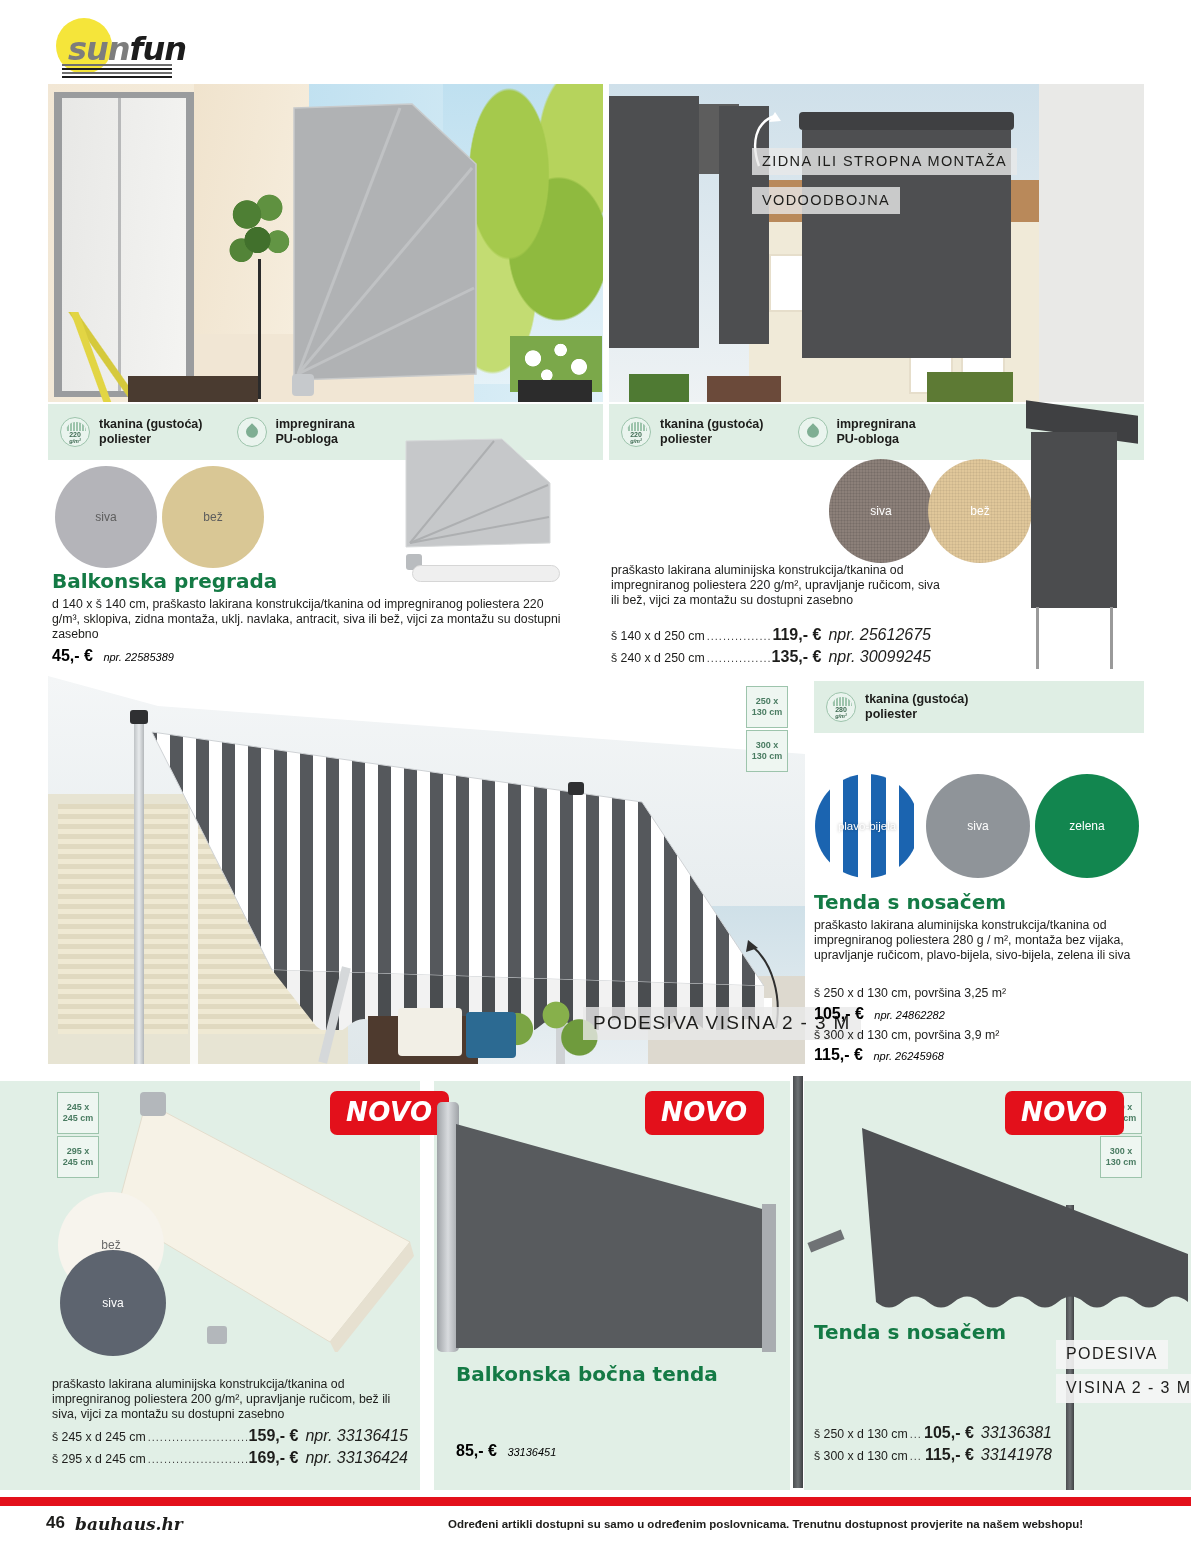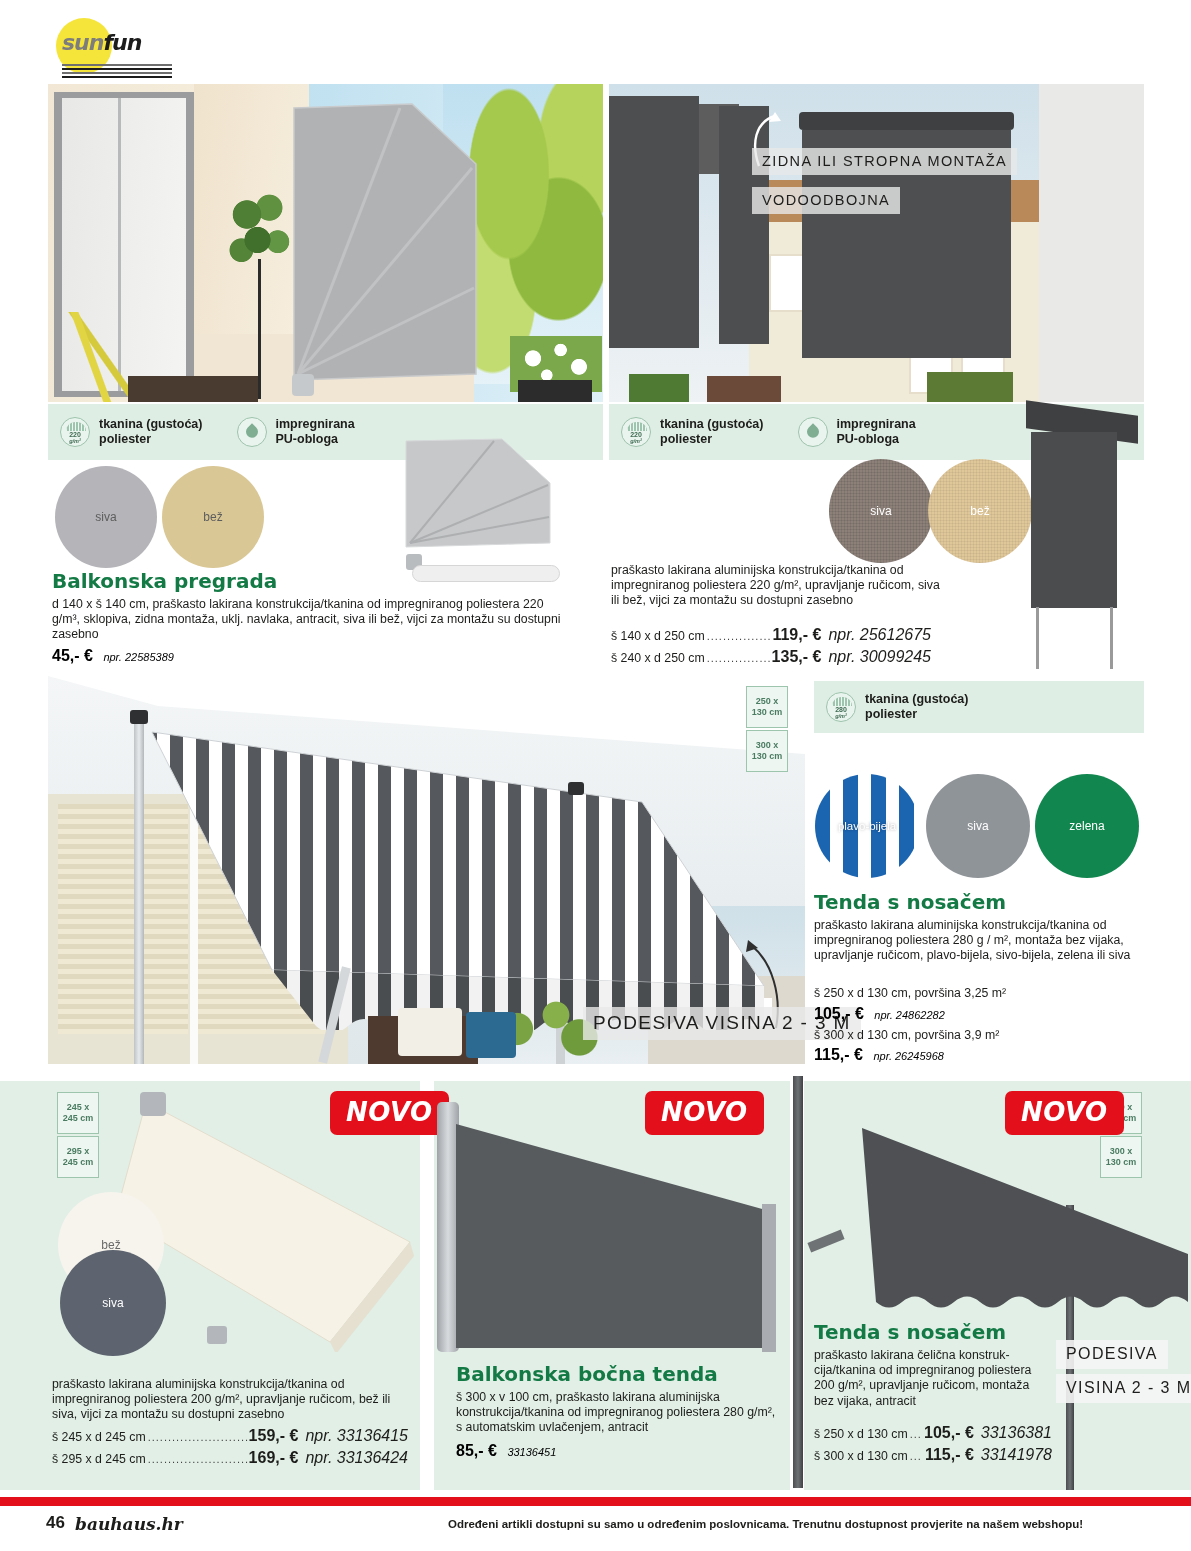--- a/index.html
+++ b/index.html
@@ -8,21 +8,21 @@
     background: #ffffff;
     font-family: "Liberation Sans", sans-serif;
     overflow: hidden;
   }
   .page { position: relative; width: 1191px; height: 1551px; background:#fff; }
 
   
   .logo { position:absolute; left:48px; top:14px; width:160px; height:62px; }
   .logo .sun { position:absolute; left:8px; top:4px; width:56px; height:56px;
                border-radius:50%; background:#f5e53a; }
-  .logo .word { position:absolute; left:14px; top:16px; font-size:22px;
+  .logo .word { position:absolute; left:20px; top:16px; font-size:32px;
                 font-weight:bold; font-style:italic; letter-spacing:-1px;
                 font-family:"DejaVu Sans", sans-serif; }
   .logo .word .s1 { color:#7d7d7d; }
   .logo .word .s2 { color:#1c1c1c; }
   .logo .bars { position:absolute; left:14px; top:50px; width:110px; height:16px; }
   .logo .bars i { display:block; height:2px; margin-bottom:2px; background:#6f6f6f; }
   .logo .bars i:nth-child(2){ background:#1c1c1c; }
   .logo .bars i:nth-child(3){ background:#6f6f6f; }
   .logo .bars i:nth-child(4){ background:#1c1c1c; }
   .panel-mint2 { background:#e1efe6; }
@@ -428,21 +428,20 @@
   <div style="position:absolute;left:437px;top:1102px;width:22px;height:250px;border-radius:5px;
               background:linear-gradient(90deg,#9fa3a7,#d8dbde,#9fa3a7);"></div>
   <svg style="position:absolute;left:456px;top:1118px;" width="320" height="234" viewBox="0 0 320 234">
     <polygon points="0,6 310,92 310,230 0,230" fill="#585b5e"></polygon>
   </svg>
   <div style="position:absolute;left:762px;top:1204px;width:14px;height:148px;background:#a9adb1;"></div>
 
   <div class="novo" style="left:645px; top:1091px;">NOVO</div>
 
   <div class="h-green" style="position:absolute; left:456px; top:1362px; width:330px;">Balkonska bočna tenda</div>
-  <div class="desc" style="position:absolute; left:456px; top:1390px; width:320px;">š 300 x v 100 cm, praškasto lakirana aluminijska konstrukcija/tkanina od impregniranog poliestera 280 g/m², s automatskim uvlačenjem, antracit</div>
   <div class="bigprice" style="position:absolute; left:456px; top:1442px;">
     <span>85,- €</span>
     <span class="art">33136451</span>
   </div>
 
   <div style="position:absolute;left:793px;top:1076px;width:10px;height:412px;
               background:linear-gradient(90deg,#4b4d50,#6e7174,#3f4144);"></div>
   <div style="position:absolute;left:1066px;top:1205px;width:8px;height:285px;
               background:linear-gradient(90deg,#4b4d50,#6e7174,#3f4144);"></div>
   <svg style="position:absolute;left:800px;top:1124px;" width="390" height="200" viewBox="0 0 390 200">
@@ -456,21 +455,20 @@
   <div class="sizebadge" style="left:1100px; top:1092px;">
     <span>250 x 130 cm</span>
   </div>
   <div class="sizebadge" style="left:1100px; top:1136px;">
     <span>300 x 130 cm</span>
   </div>
 
   <div class="novo" style="left:1005px; top:1091px;">NOVO</div>
 
   <div class="h-green" style="position:absolute; left:814px; top:1320px; width:240px;">Tenda s nosačem</div>
-  <div class="desc" style="position:absolute; left:814px; top:1348px; width:225px;">praškasto lakirana čelična konstruk-cija/tkanina od impregniranog poliestera 200 g/m², upravljanje ručicom, montaža bez vijaka, antracit</div>
 
   <div class="ovl" style="left:1056px; top:1340px; font-size:16px; background:rgba(245,245,245,.9);">PODESIVA</div>
   <div class="ovl" style="left:1056px; top:1374px; font-size:16px; background:rgba(245,245,245,.9);">VISINA 2 - 3 M</div>
 
   <div class="priceline" style="position:absolute; left:814px; top:1424px; width:238px;">
     <span class="lbl">š 250 x d 130 cm</span>
     <span class="dots">...</span>
     <span class="amt">105,- €</span>
     <span class="art">33136381</span>
   </div>

